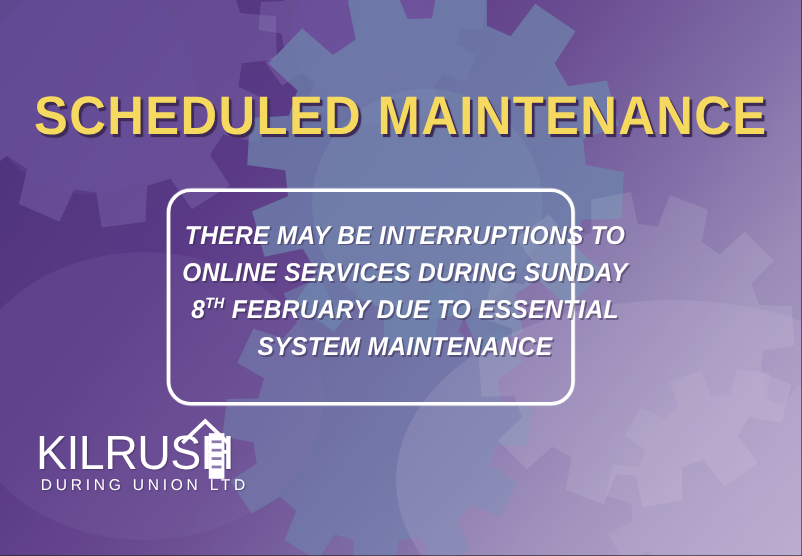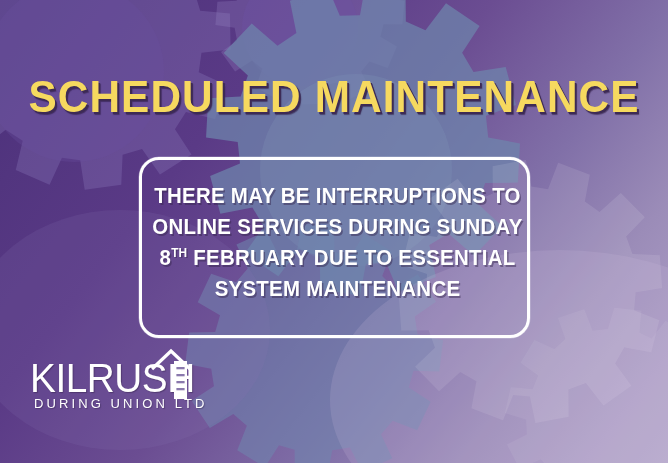--- a/index.html
+++ b/index.html
@@ -53,26 +53,27 @@
       2px 2px 0 #3d2a55,
       2.5px 2.5px 1px rgba(40,22,62,0.55);
     white-space: nowrap;
   }
 
   
   .msg-box {
     position: absolute;
     left: 139px;
     top: 157px;
-    width: 391px;
+    width: 340px;
     height: 181px;
     box-sizing: border-box;
     border: 3px solid #ffffff;
     border-radius: 20px;
     box-shadow: 0 0 0 0.5px rgba(255,255,255,0.35);
+    font-style: italic;
   }
   .msg-text {
     position: absolute;
     left: 0;
     top: 21px;
     width: 391px;
     text-align: center;
     font-family: "Liberation Sans Narrow", "Liberation Sans", sans-serif;
     font-size: 21.5px;
     line-height: 31px;

